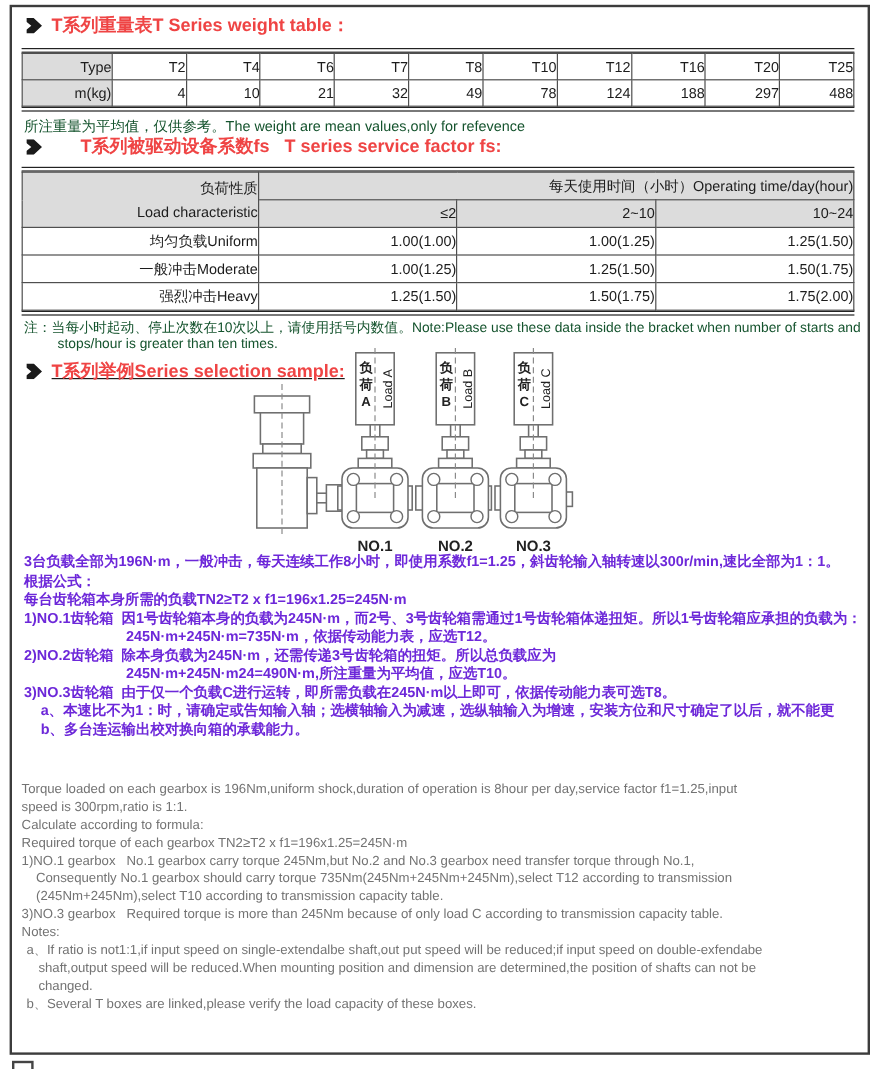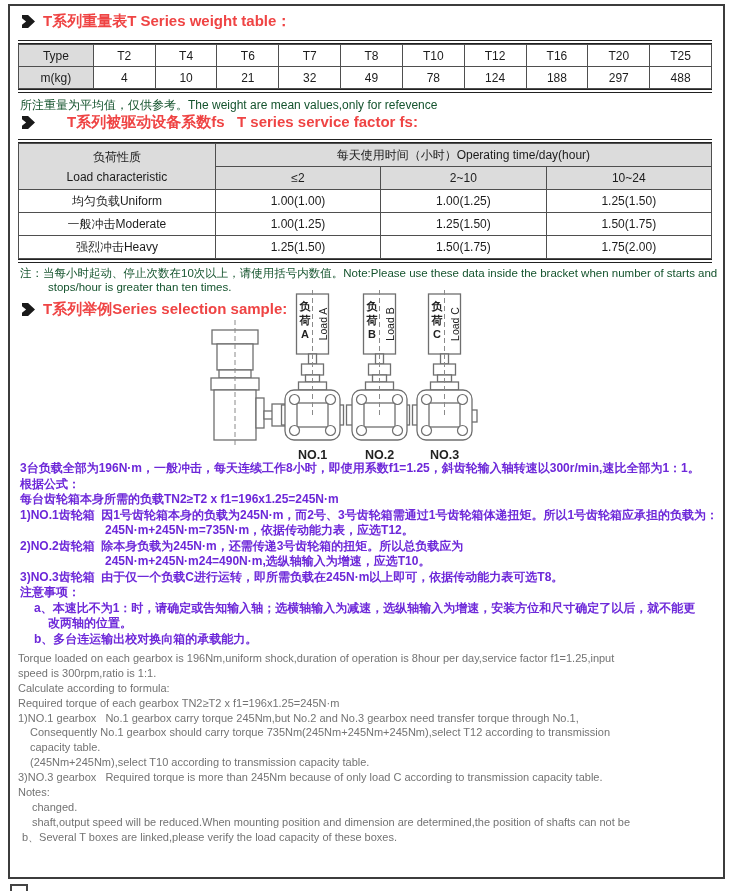--- a/index.html
+++ b/index.html
@@ -8,21 +8,21 @@
     font-family:"Liberation Sans","DejaVu Sans",sans-serif;color:#1c1c1c;
     overflow:hidden;
   }
   .frame{position:absolute;left:8px;top:4px;width:713px;height:871px;border:2px solid #3c3c3c;}
   .corner-box{position:absolute;left:10px;top:884px;width:14px;height:12px;border:2px solid #444;}
   .sec{position:absolute;display:flex;align-items:center;gap:8px;}
   .sec .t{font-size:15px;font-weight:600;white-space:pre;color:#ef4444;}
   .marker{width:13px;height:13px;flex:0 0 auto;}
   .tblwrap{position:absolute;border-top:4px double #222;border-bottom:4px double #222;background:#fff;}
   table{border-collapse:collapse;width:100%;table-layout:fixed;}
-  td{border:1px solid #4f4f4f;text-align:center;font-size:12px;padding:0;vertical-align:middle;}
+  td{border:1px solid #4f4f4f;text-align:right;font-size:12px;padding:0;vertical-align:middle;}
   .wt td{height:21px;}
   .hd{background:#dcdcdc;}
   .svc td{height:22px;}
   .svc .lc div{line-height:20px;}
   .note{position:absolute;font-size:11.5px;white-space:pre;color:#14532d;}
   .cnblock{position:absolute;left:20px;top:461px;width:700px;font-size:12px;font-weight:600;color:#6d28d9;}
   .cnblock .ln{height:15.5px;line-height:15.5px;white-space:pre;}
   .enblock{position:absolute;left:18px;top:651px;width:702px;font-size:11px;color:#737373;}
   .enblock .ln{height:14.9px;line-height:14.9px;white-space:pre;}
   .i85{padding-left:85px;}
@@ -146,21 +146,21 @@
       <td>1.50(1.75)</td>
       <td>1.75(2.00)</td>
     </tr>
   </tbody>
     </table>
 </div>
 
 <div class="note" style="left:20px;top:266px;">注：当每小时起动、停止次数在10次以上，请使用括号内数值。Note:Please use these data inside the bracket when number of starts and</div>
 <div class="note i28" style="left:20px;top:281px;">stops/hour is greater than ten times.</div>
 
-<div class="sec" style="left:22px;top:300px;">
+<div class="sec" style="left:22px;top:300px;text-decoration:underline;">
   <svg class="marker" viewBox="0 0 14 14">
     <path d="M0 0 L6.5 0 L14 7 L6.5 14 L0 14 L0 10.6 L4.4 7 L0 3.4 Z" fill="#1a1a1a"></path>
   </svg>
   <span class="t">T系列举例Series selection sample:</span>
 </div>
 
 <svg class="dwg" width="312" height="180" viewBox="0 0 312 180">
 
   <g>
     <rect x="34" y="42" width="46" height="14"></rect>
@@ -250,35 +250,33 @@
   </g>
 </svg>
 
 <div class="cnblock">
   <div class="ln">3台负载全部为196N·m，一般冲击，每天连续工作8小时，即使用系数f1=1.25，斜齿轮输入轴转速以300r/min,速比全部为1：1。</div>
   <div class="ln">根据公式：</div>
   <div class="ln">每台齿轮箱本身所需的负载TN2≥T2 x f1=196x1.25=245N·m</div>
   <div class="ln">1)NO.1齿轮箱  因1号齿轮箱本身的负载为245N·m，而2号、3号齿轮箱需通过1号齿轮箱体递扭矩。所以1号齿轮箱应承担的负载为：</div>
   <div class="ln i85">245N·m+245N·m=735N·m，依据传动能力表，应选T12。</div>
   <div class="ln">2)NO.2齿轮箱  除本身负载为245N·m，还需传递3号齿轮箱的扭矩。所以总负载应为</div>
-  <div class="ln i85">245N·m+245N·m24=490N·m,选纵轴输入为增速，应选T10。</div>
+  <div class="ln i85">245N·m+245N·m24=490N·m,所注重量为平均值，应选T10。</div>
   <div class="ln">3)NO.3齿轮箱  由于仅一个负载C进行运转，即所需负载在245N·m以上即可，依据传动能力表可选T8。</div>
-  <div class="ln">注意事项：</div>
   <div class="ln i14">a、本速比不为1：时，请确定或告知输入轴；选横轴输入为减速，选纵轴输入为增速，安装方位和尺寸确定了以后，就不能更</div>
-  <div class="ln i28">改两轴的位置。</div>
   <div class="ln i14">b、多台连运输出校对换向箱的承载能力。</div>
 </div>
 
 <div class="enblock">
   <div class="ln">Torque loaded on each gearbox is 196Nm,uniform shock,duration of operation is 8hour per day,service factor f1=1.25,input</div>
   <div class="ln">speed is 300rpm,ratio is 1:1.</div>
   <div class="ln">Calculate according to formula:</div>
   <div class="ln">Required torque of each gearbox TN2≥T2 x f1=196x1.25=245N·m</div>
   <div class="ln">1)NO.1 gearbox   No.1 gearbox carry torque 245Nm,but No.2 and No.3 gearbox need transfer torque through No.1,</div>
   <div class="ln i12">Consequently No.1 gearbox should carry torque 735Nm(245Nm+245Nm+245Nm),select T12 according to transmission</div>
-  <div class="ln i12">capacity table.</div>
   <div class="ln i12">(245Nm+245Nm),select T10 according to transmission capacity table.</div>
   <div class="ln">3)NO.3 gearbox   Required torque is more than 245Nm because of only load C according to transmission capacity table.</div>
   <div class="ln">Notes:</div>
+  <div class="ln i4">a、If ratio is not1:1,if input speed on single-extendalbe shaft,out put speed will be reduced;if input speed on double-exfendabe</div>
+  <div class="ln i14">shaft,output speed will be reduced.When mounting position and dimension are determined,the position of shafts can not be</div>
   <div class="ln i14">changed.</div>
-  <div class="ln i14">shaft,output speed will be reduced.When mounting position and dimension are determined,the position of shafts can not be</div>
   <div class="ln i4">b、Several T boxes are linked,please verify the load capacity of these boxes.</div>
 </div>
 
 </body></html>

